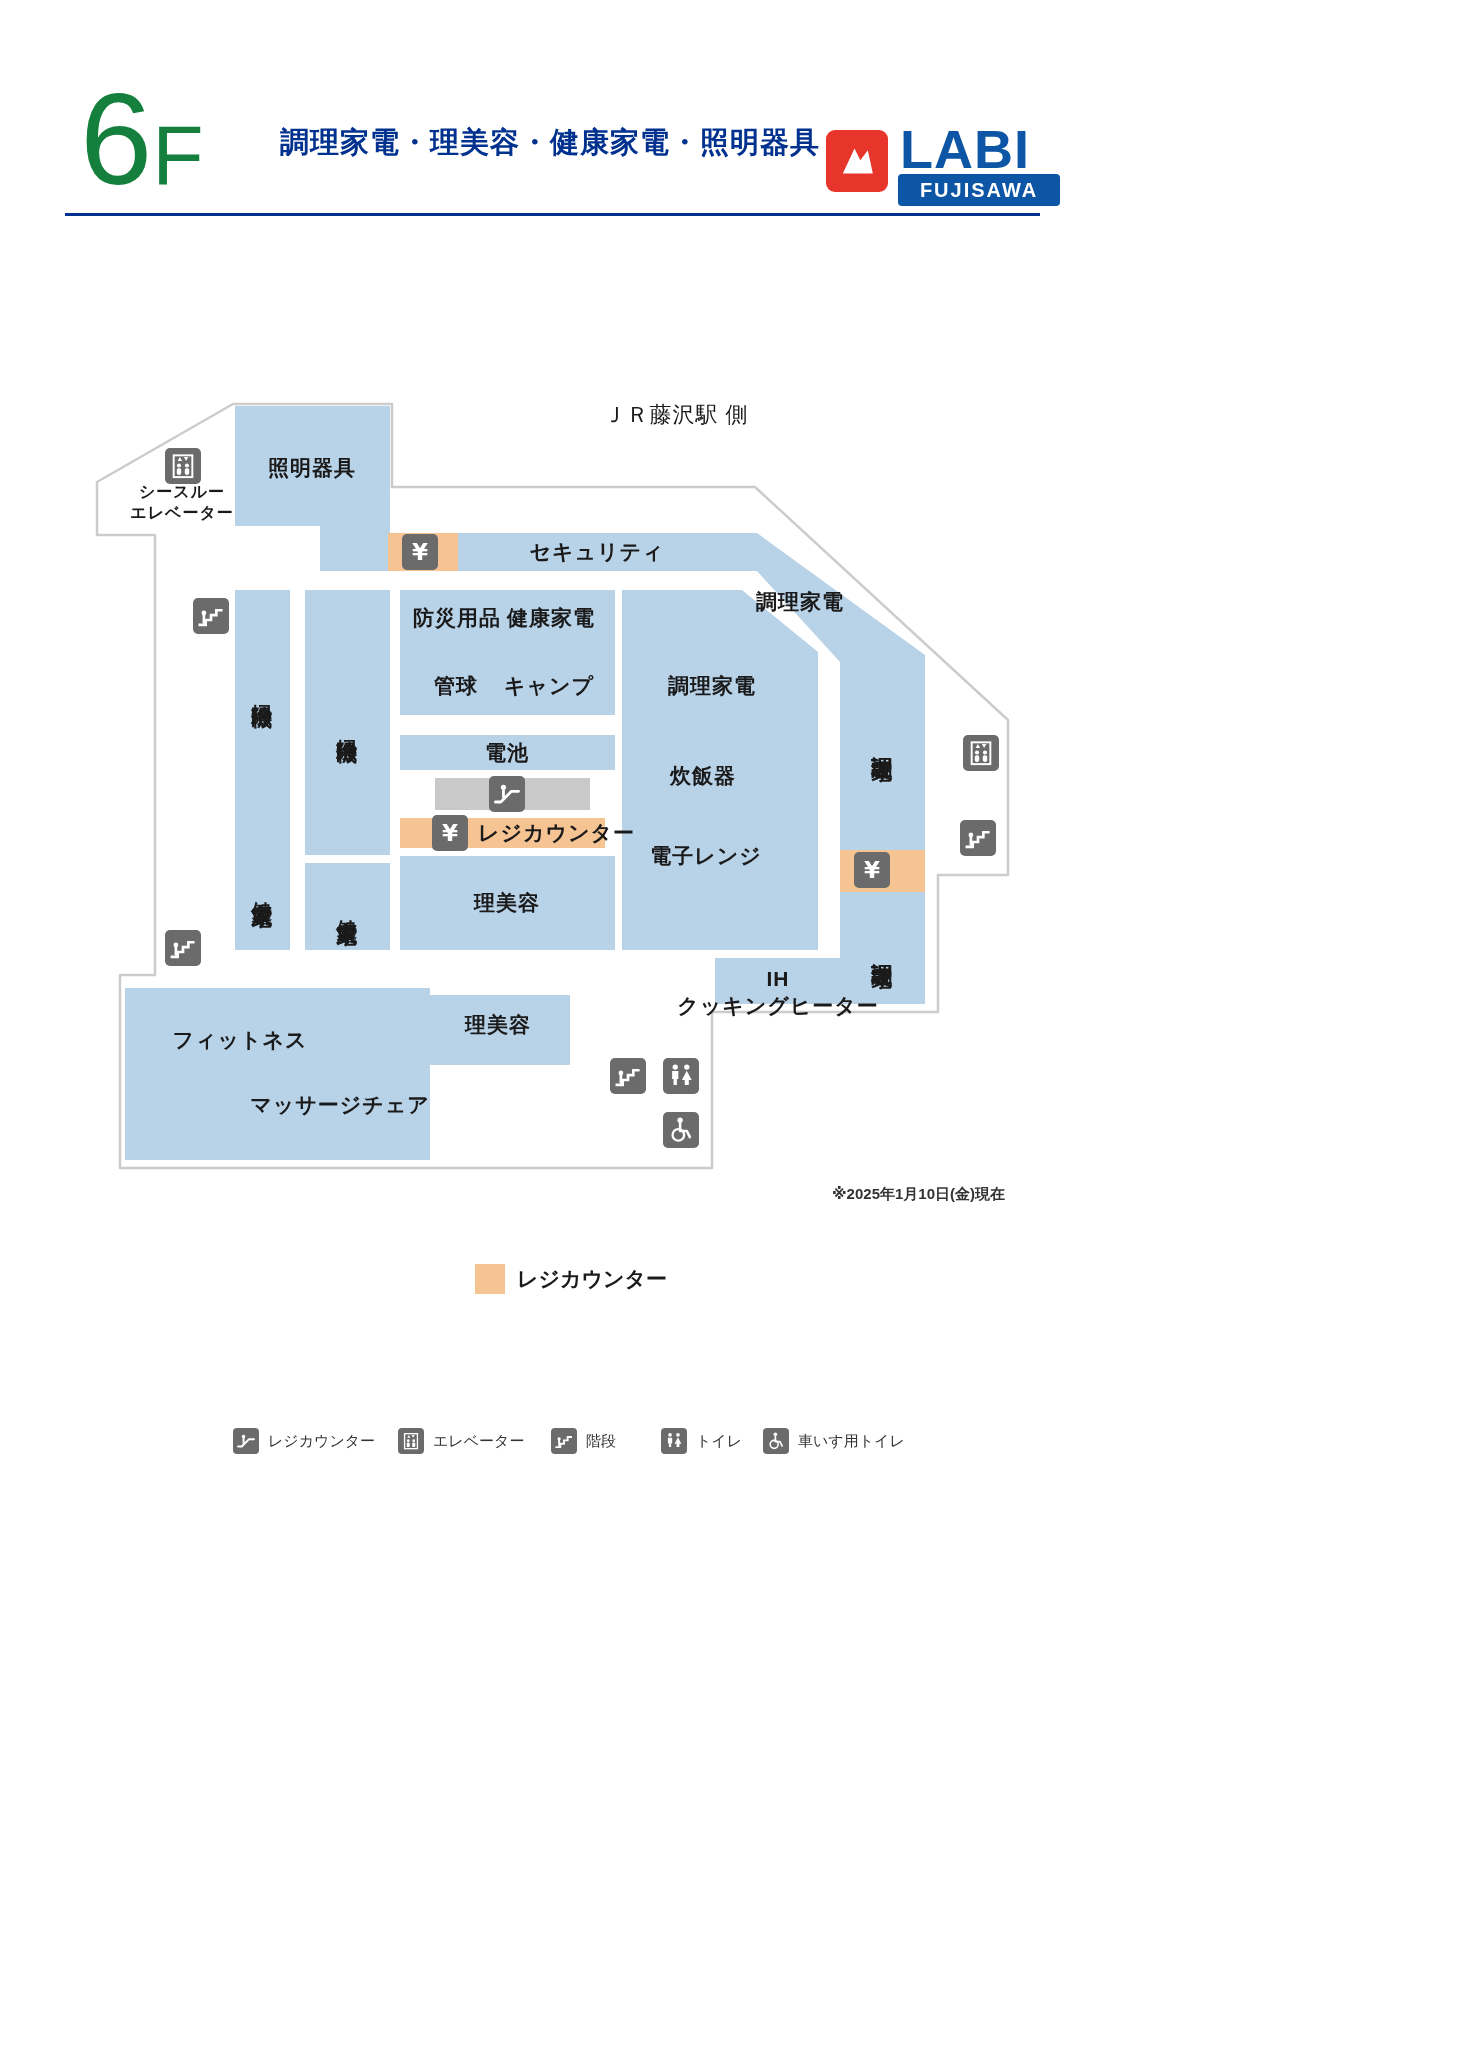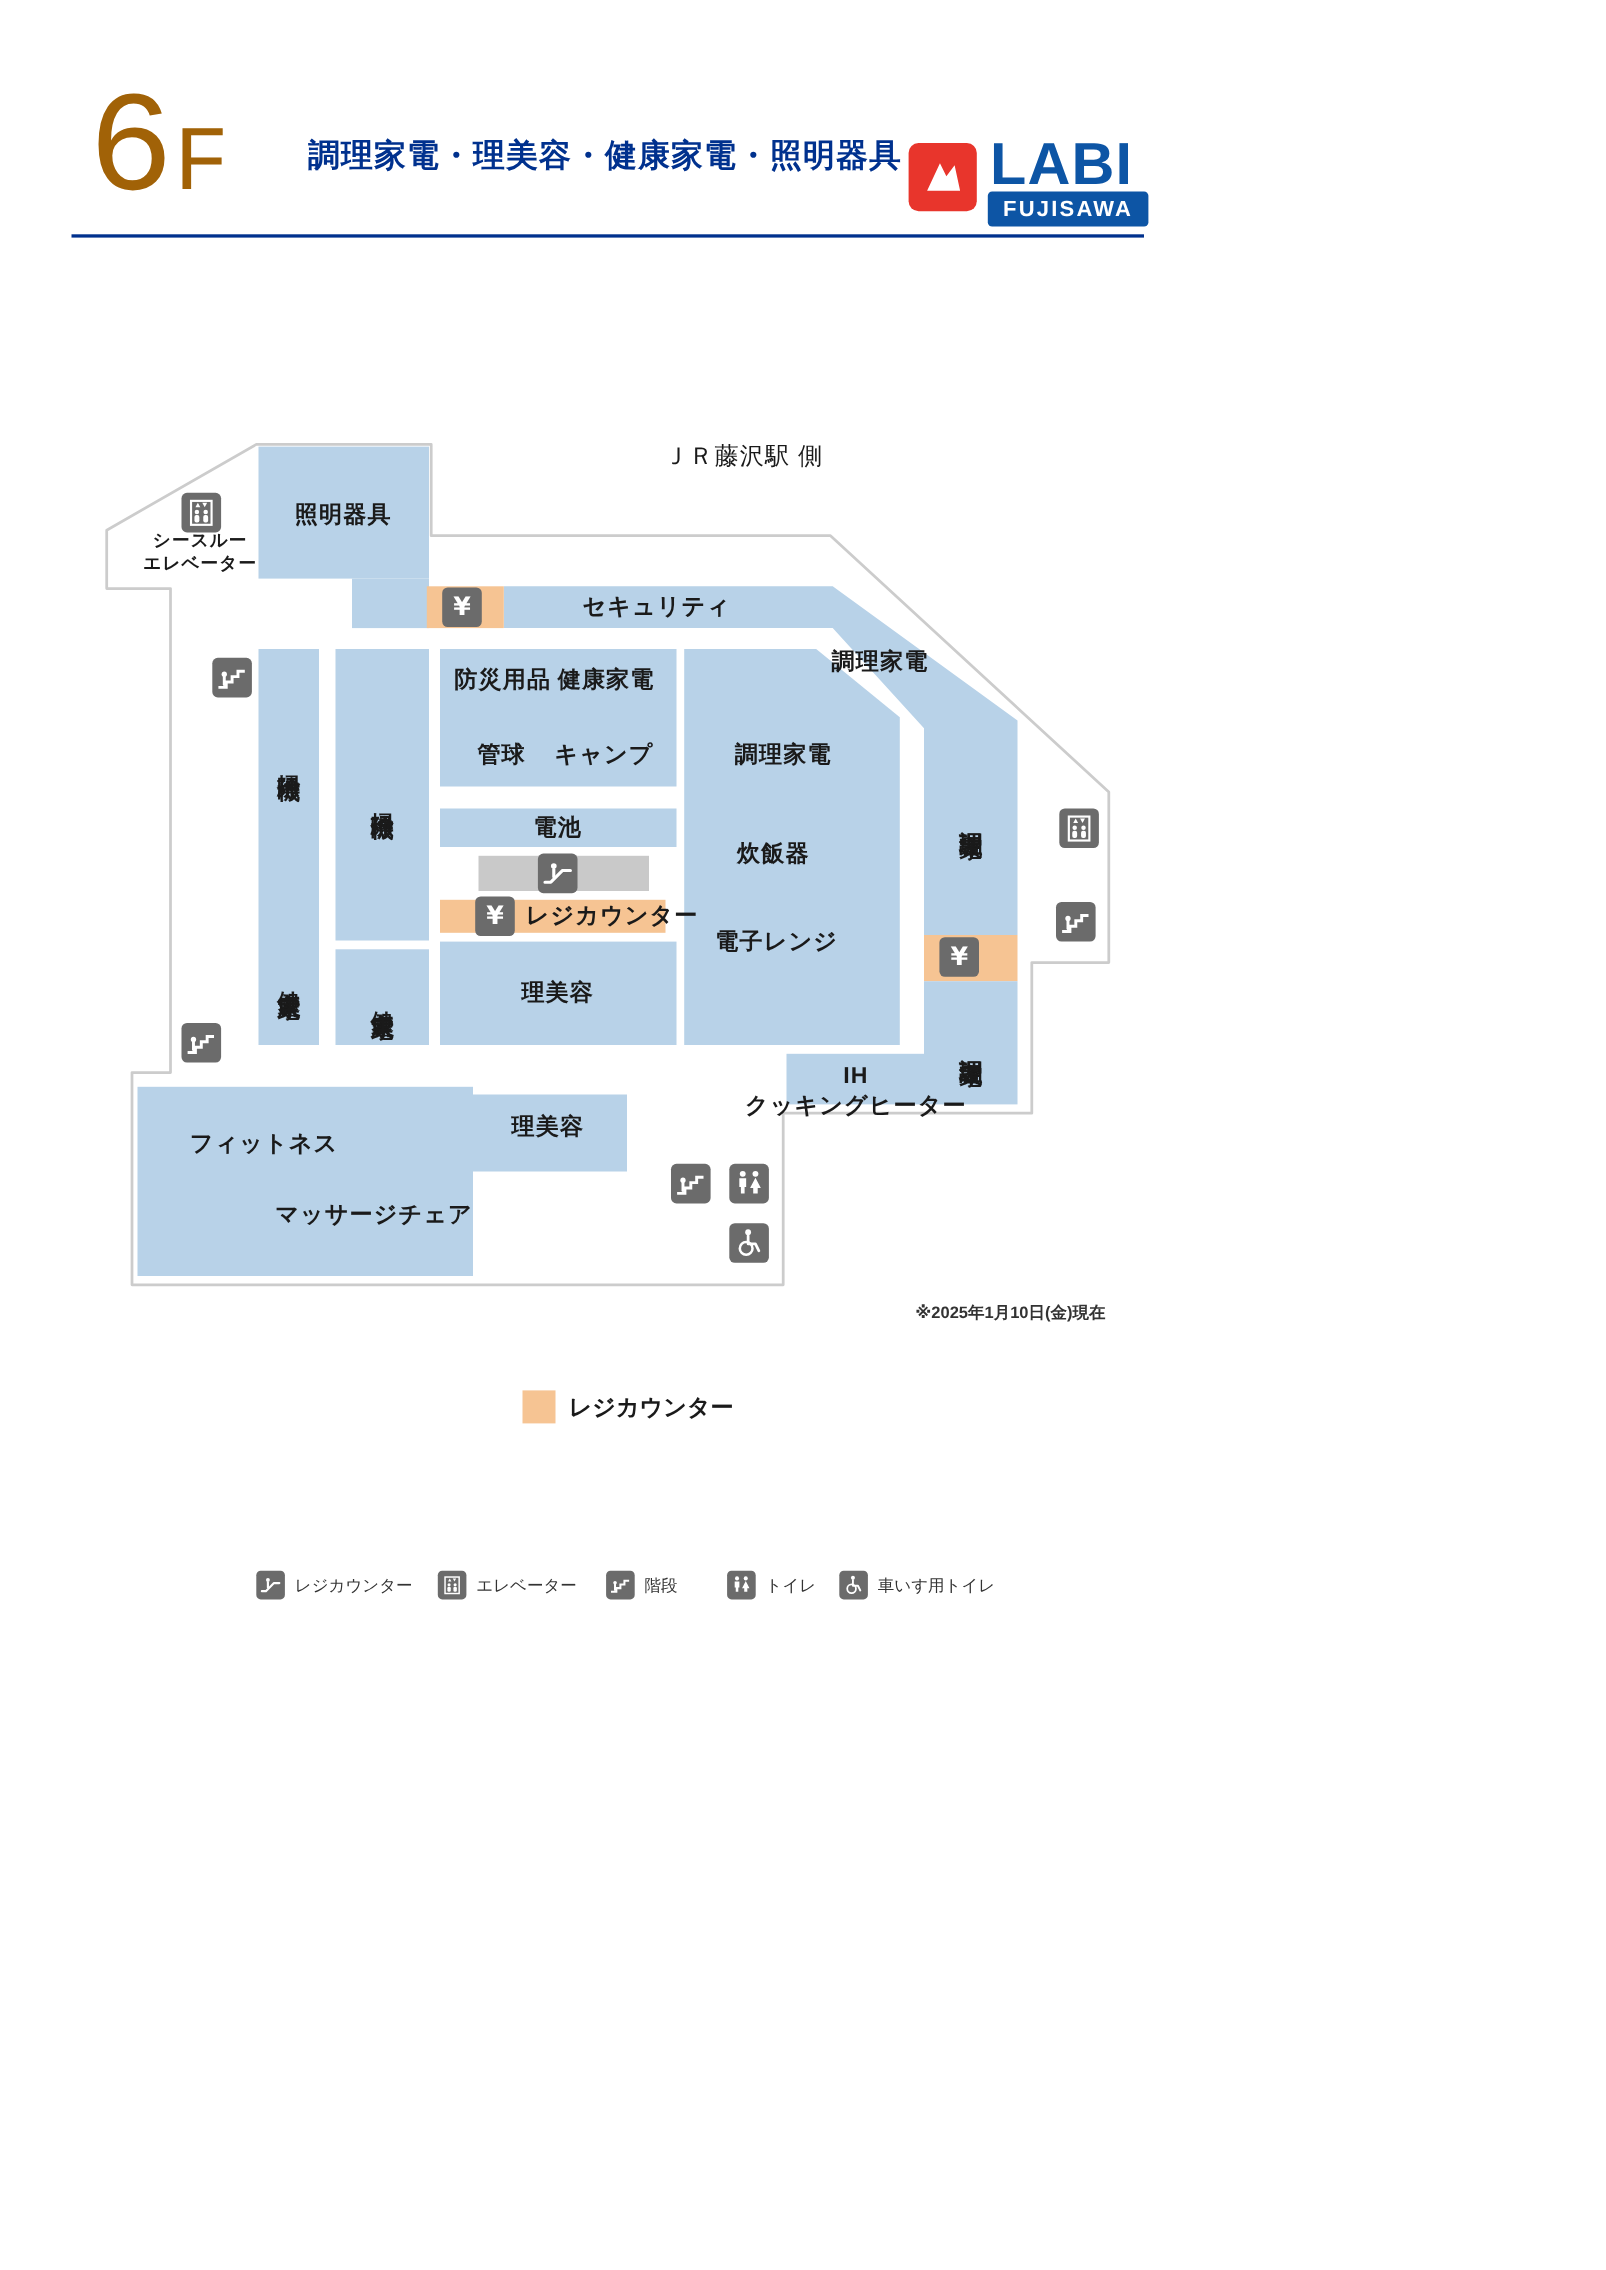--- a/index.html
+++ b/index.html
@@ -8,21 +8,21 @@
   body {
     position:relative;
     width:1460px; height:2064px;
     font-family:"Liberation Sans","DejaVu Sans",sans-serif;
     color:#1a1a1a;
     overflow:hidden;
   }
   .abs { position:absolute; }
 
   
-  .floor-num { font-family:Liberation Mono, monospace; color:#a16207; }
+  .floor-num { font-family:Liberation Sans, sans-serif; color:#15803d; }
   .floor-num .big { font-size:130px; line-height:1; }
   .floor-num .small { font-size:84px; line-height:1; }
   .page-title {
     color:#00318e; font-weight:bold; font-size:29px; line-height:1.3;
     text-align:center; white-space:nowrap; letter-spacing:1px;
   }
   .divider { background:#00318e; height:3px; }
 
   .logo-mark { background:#e8352c; border-radius:9px; display:flex; align-items:center; justify-content:center; }
   .logo-labi { color:#0d55a5; font-weight:bold; font-size:54px; line-height:1; letter-spacing:1px; }
@@ -109,21 +109,21 @@
   <div>調理家電・理美容・健康家電・照明器具・</div>
 </div>
 
 <div class="abs" style="left:826px;top:122px;width:216px;height:84px;">
   <div class="abs logo-mark" style="left:0;top:8px;width:62px;height:62px;">
     <svg width="50" height="50" viewBox="0 0 60 60">
         <path d="M13 45 L27 15 L34 29 L43 17 L49 45 Z" fill="#ffffff"></path>
       </svg>
   </div>
   <div class="abs logo-labi" style="left:74px;top:0;">LABI</div>
-  <div class="abs logo-store" style="left:72px;top:52px;width:146px;height:32px;">FUJISAWA</div>
+  <div class="abs logo-store" style="left:72px;top:52px;width:162px;height:32px;">FUJISAWA</div>
 </div>
 
 <div class="abs divider" style="left:65px;top:213px;width:975px;"></div>
 
 <div class="abs lbl big" style="left:676px;top:415px;">ＪＲ藤沢駅 側</div>
 
 <svg class="abs" style="left:0;top:0;" width="1460" height="2064" viewBox="0 0 1460 2064">
   <path d="M233 404 H392 V487 H755 L1008 720 V875 H938 V1012 H712 V1168 H120 V975 H155 V535 H97 V482 Z" fill="#ffffff" stroke="#cccccc" stroke-width="2.5" stroke-linejoin="round"></path>
   <polygon points="458,533 757,533 925,655 925,850 840,850 840,662 757,571 458,571" fill="#b8d2e8"></polygon>
   <polygon points="622,590 742,590 818,652 818,950 622,950" fill="#b8d2e8"></polygon>

